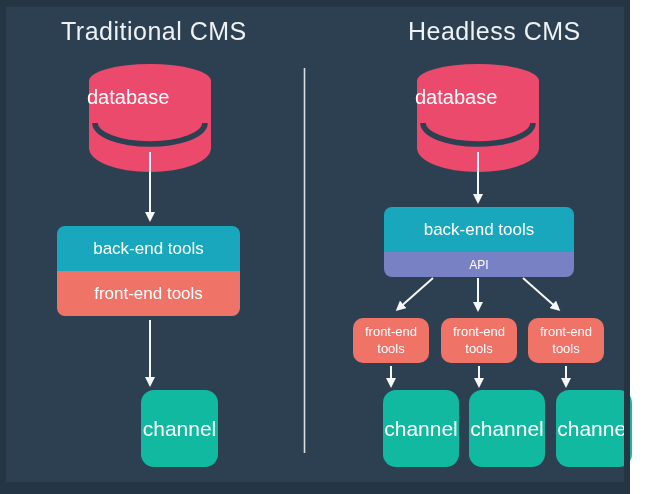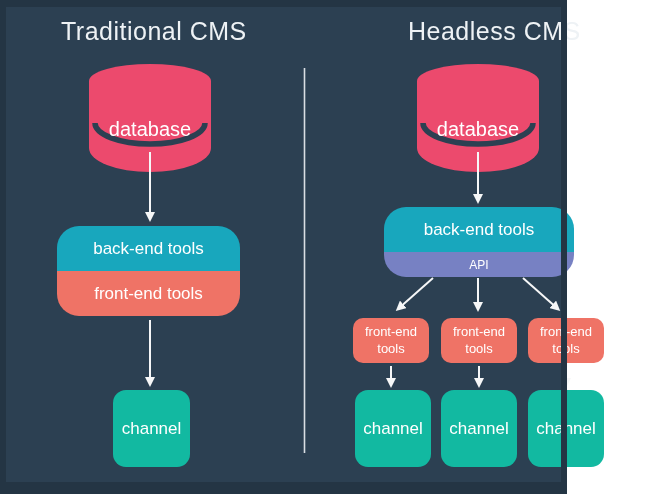--- a/index.html
+++ b/index.html
@@ -2,42 +2,42 @@
 <html style="--background: #2c4052; --frame: #243544; --pink: #ec4a6d; --teal: #18a7bd; --coral: #ef7366; --purple: #7781c3; --green: #12b9a1; --arrow: #f6f7f8; --divider: #d9dee3; --title_text: #eef2f5; --label_text: #ffffff;"><head>
 <meta charset="utf-8">
 <style>
   :root{
     --background:#2c4052; --frame:#243544; --pink:#ec4a6d; --teal:#18a7bd;
     --coral:#ef7366; --purple:#7781c3; --green:#12b9a1; --arrow:#f6f7f8;
     --divider:#d9dee3; --title_text:#eef2f5; --label_text:#ffffff;
   }
   html,body{margin:0;padding:0;}
   body{width:649px;height:494px;overflow:hidden;font-family:"Liberation Sans",sans-serif;}
-  .canvas{position:relative;width:567px;height:494px;background:var(--background);}
+  .canvas{position:relative;width:630px;height:494px;background:var(--background);}
   .frame{position:absolute;inset:0;border:6px solid var(--frame);border-bottom-width:12px;border-top-width:7px;pointer-events:none;z-index:40;box-sizing:border-box;}
   .title{position:absolute;color:var(--title_text);font-size:25px;font-weight:400;letter-spacing:.5px;white-space:nowrap;z-index:5;}
   .title.left{left:61px;top:17px;}
   .title.right{left:394px;top:17px;margin-left:14px;}
   .cylinder{position:absolute;width:126px;height:110px;z-index:2;}
   .cylinder.left{left:87px;top:63px;}
   .cylinder.right{left:415px;top:63px;}
   .cyl-fill{fill:var(--pink);}
   .cyl-slit{stroke:var(--background);stroke-width:5.5;fill:none;}
-  .db-label{position:absolute;width:126px;top:86px;text-align:center;color:var(--label_text);font-size:20px;font-weight:400;z-index:3;margin-top:32px;}
+  .db-label{position:absolute;width:126px;top:86px;color:var(--label_text);font-size:20px;font-weight:400;z-index:3;}
   .db-label.left{left:87px;} .db-label.right{left:415px;}
-  .combo{position:absolute;border-radius:22px;overflow:hidden;z-index:2;}
+  .combo{position:absolute;border-radius:8px;overflow:hidden;z-index:2;}
   .combo.trad{left:57px;top:226px;width:183px;height:90px;}
   .combo.headless{left:384px;top:207px;width:190px;height:70px;}
   .half{display:flex;align-items:center;justify-content:center;color:var(--label_text);font-size:17px;}
   .half.teal{background:var(--teal);height:45px;}
   .half.coral{background:var(--coral);height:45px;}
   .half.api{background:var(--purple);height:25px;font-size:12px;}
   .fe-box{position:absolute;top:318px;width:76px;height:45px;background:var(--coral);border-radius:10px;display:flex;align-items:center;justify-content:center;text-align:center;color:var(--label_text);font-size:13px;line-height:1.3;z-index:2;padding:0 6px;box-sizing:border-box;}
   .fe-1{left:353px;} .fe-2{left:441px;} .fe-3{left:528px;}
-  .channel{position:absolute;top:390px;height:77px;background:var(--green);border-radius:13px;display:flex;align-items:center;justify-content:center;color:var(--label_text);font-size:17px;z-index:2;}
+  .channel{position:absolute;top:390px;height:77px;background:var(--green);border-radius:13px;display:flex;align-items:center;justify-content:center;color:var(--label_text);font-size:21px;z-index:2;margin-left:28px;}
   .ch-trad{left:113px;width:77px;}
   .ch-1{left:355px;width:76px;} .ch-2{left:441px;width:76px;} .ch-3{left:528px;width:76px;}
   .overlay{position:absolute;left:0;top:0;width:649px;height:494px;z-index:10;pointer-events:none;}
   .arrow{stroke:var(--arrow);stroke-width:2;}
   .divider-line{stroke:var(--divider);stroke-width:1.6;}
   .arrowhead{fill:var(--arrow);}
 </style>
 </head>
 <body>
 

